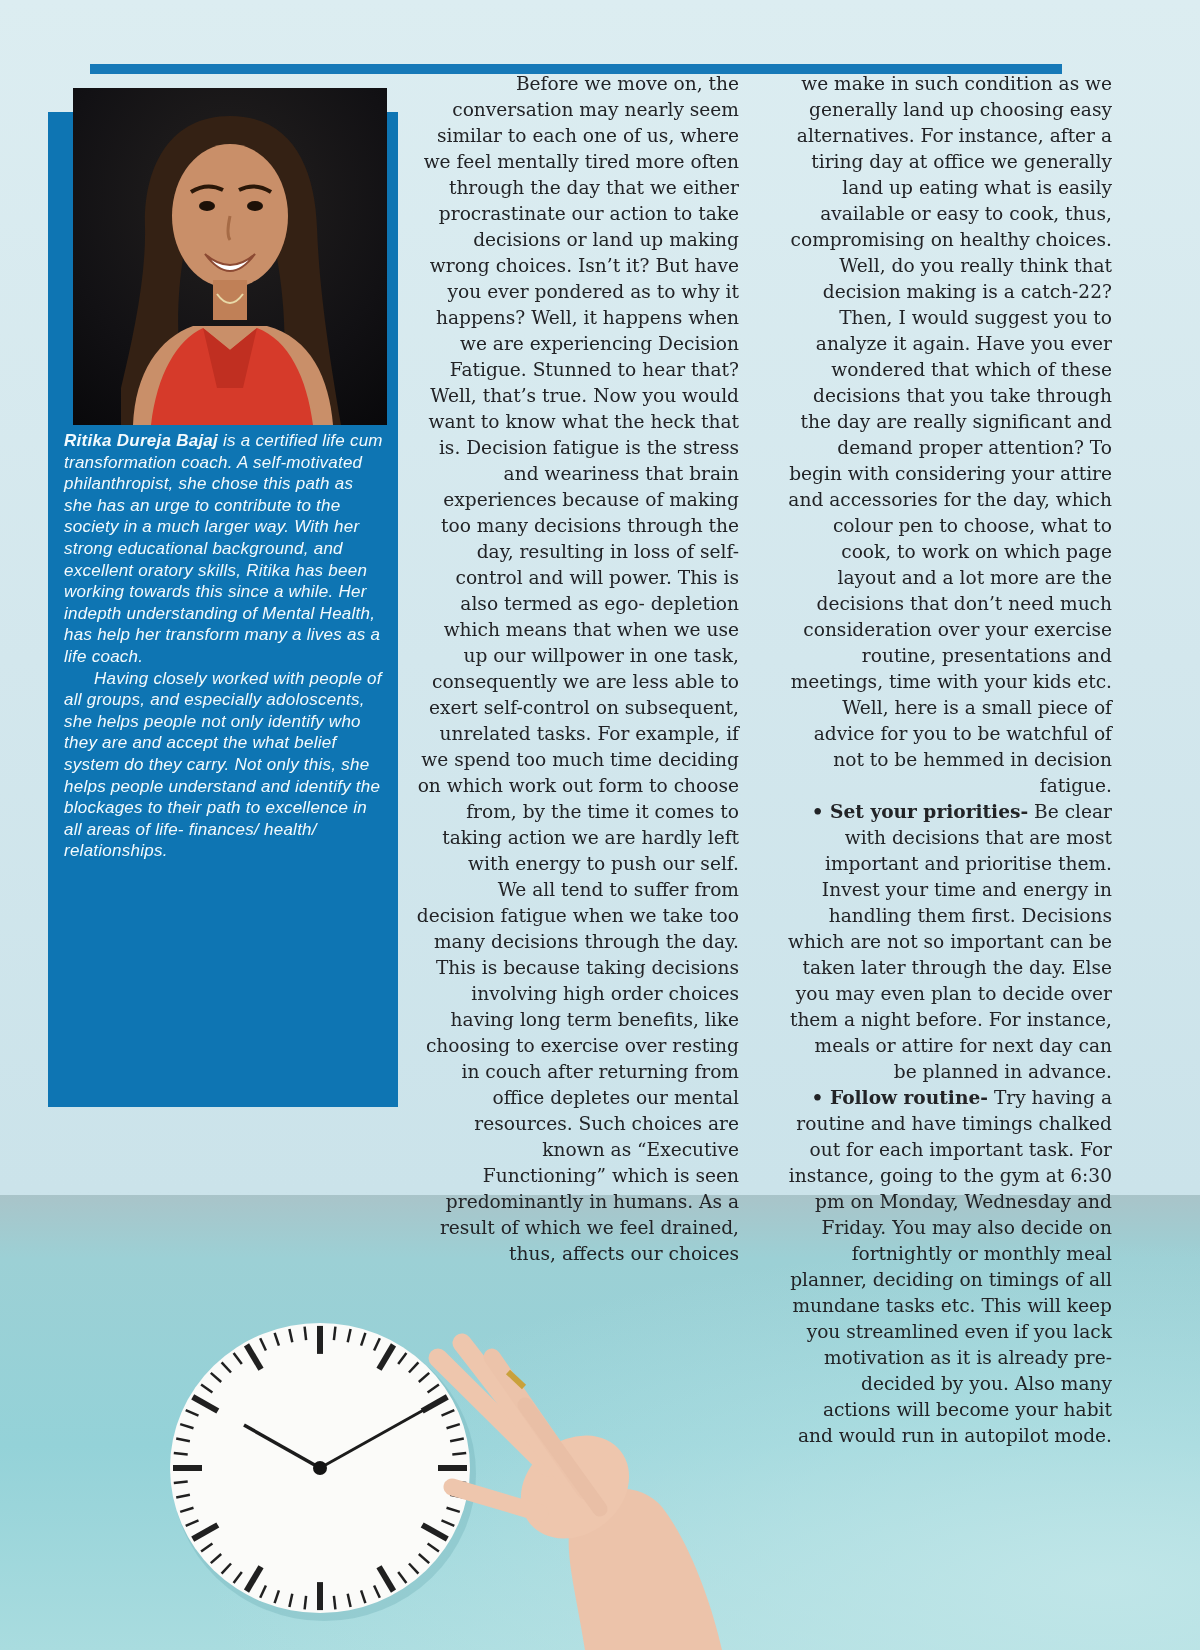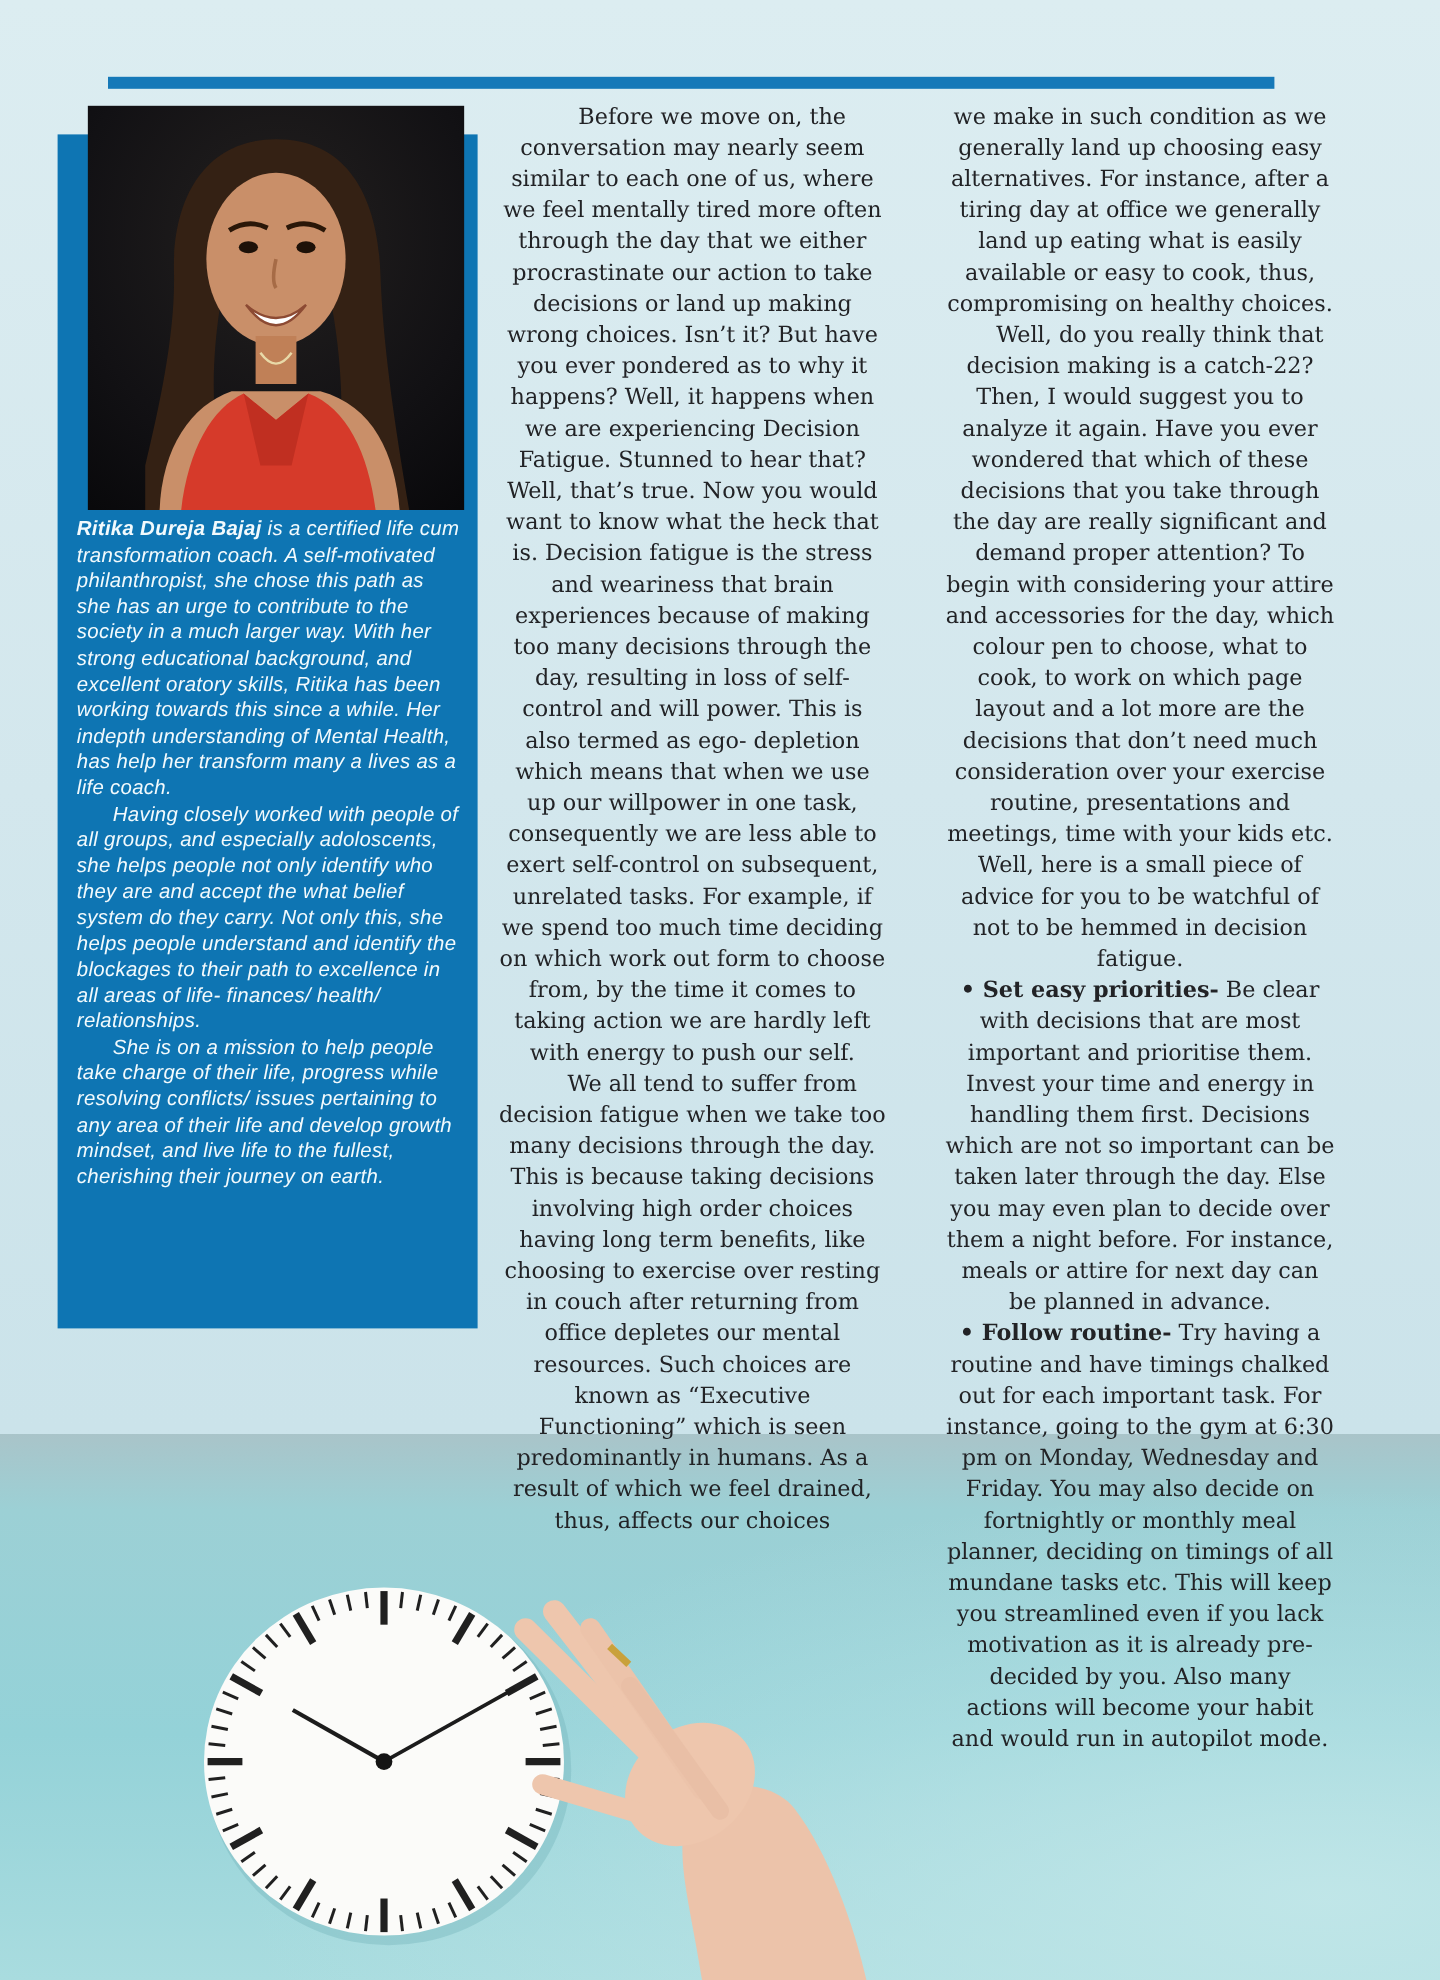--- a/index.html
+++ b/index.html
@@ -30,25 +30,25 @@
   .bio-text{
     position:absolute;left:64px;top:430px;width:320px;
     color:#f2fafd;
     font-size:17px;line-height:21.6px;letter-spacing:.25px;
   }
   .bio-text p{margin:0 0 0 0;font-style:italic;}
   .bio-text p.indent{text-indent:30px;}
   .bio-text b{font-weight:bold;}
   
   .col{
-    position:absolute;top:85px;
+    position:absolute;top:71px;
     color:#222326;
     font-family:"DejaVu Serif","Liberation Serif",serif;
     font-size:18.6px;line-height:26px;
-    text-align:center;
+    text-align:right;
   }
   .col-middle{left:415px;width:324px;}
   .col-right{left:788px;width:324px;}
   .col p{margin:0;}
   .col p.indent{text-indent:33px;}
   .col p b{font-weight:bold;}
 </style>
 </head>
 <body>
 
@@ -194,28 +194,27 @@
       <path d="M78 337 C 84 286 104 252 130 240 L 157 262 L 184 240 C 216 252 234 290 240 337 Z" fill="#d63a2a"></path>
       <path d="M130 240 L 157 262 L 184 240 L 170 300 L 144 300 Z" fill="#c02f21"></path>
 
       <path d="M144 206 Q 157 224 170 206" stroke="#e8d9a8" stroke-width="2" fill="none"></path>
     </svg>
   </div>
 
   <div class="bio-text">
     <p><b>Ritika Dureja Bajaj</b><span> is a certified life cum transformation coach. A self-motivated philanthropist, she chose this path as she has an urge to contribute to the society in a much larger way. With her strong educational background, and excellent oratory skills, Ritika has been working towards this since a while. Her indepth understanding of Mental Health, has help her transform many a lives as a life coach.</span></p>
     <p class="indent">Having closely worked with people of all groups, and especially adoloscents, she helps people not only identify who they are and accept the what belief system do they carry. Not only this, she helps people understand and identify the blockages to their path to excellence in all areas of life- finances/ health/ relationships.</p>
-    <p class="indent">She is on a mission to help people take charge of their life, progress while resolving conflicts/ issues pertaining to any area of their life and develop growth mindset, and live life to the fullest, cherishing their journey on earth.</p>
   </div>
 
   <div class="col col-middle">
     <p class="indent">Before we move on, the conversation may nearly seem similar to each one of us, where we feel mentally tired more often through the day that we either procrastinate our action to take decisions or land up making wrong choices. Isn’t it? But have you ever pondered as to why it happens? Well, it happens when we are experiencing Decision Fatigue. Stunned to hear that? Well, that’s true. Now you would want to know what the heck that is. Decision fatigue is the stress and weariness that brain experiences because of making too many decisions through the day, resulting in loss of self-control and will power. This is also termed as ego- depletion which means that when we use up our willpower in one task, consequently we are less able to exert self-control on subsequent, unrelated tasks. For example, if we spend too much time deciding on which work out form to choose from, by the time it comes to taking action we are hardly left with energy to push our self.</p>
     <p class="indent">We all tend to suffer from decision fatigue when we take too many decisions through the day. This is because taking decisions involving high order choices having long term benefits, like choosing to exercise over resting in couch after returning from office depletes our mental resources. Such choices are known as “Executive Functioning” which is seen predominantly in humans. As a result of which we feel drained, thus, affects our choices</p>
   </div>
 
   <div class="col col-right">
     <p>we make in such condition as we generally land up choosing easy alternatives. For instance, after a tiring day at office we generally land up eating what is easily available or easy to cook, thus, compromising on healthy choices.</p>
     <p class="indent">Well, do you really think that decision making is a catch-22? Then, I would suggest you to analyze it again. Have you ever wondered that which of these decisions that you take through the day are really significant and demand proper attention? To begin with considering your attire and accessories for the day, which colour pen to choose, what to cook, to work on which page layout and a lot more are the decisions that don’t need much consideration over your exercise routine, presentations and meetings, time with your kids etc. Well, here is a small piece of advice for you to be watchful of not to be hemmed in decision fatigue.</p>
-    <p><b>• Set easy priorities-</b><span> Be clear with decisions that are most important and prioritise them. Invest your time and energy in handling them first. Decisions which are not so important can be taken later through the day. Else you may even plan to decide over them a night before. For instance, meals or attire for next day can be planned in advance.</span></p>
+    <p><b>• Set your priorities-</b><span> Be clear with decisions that are most important and prioritise them. Invest your time and energy in handling them first. Decisions which are not so important can be taken later through the day. Else you may even plan to decide over them a night before. For instance, meals or attire for next day can be planned in advance.</span></p>
     <p><b>• Follow routine-</b><span> Try having a routine and have timings chalked out for each important task. For instance, going to the gym at 6:30 pm on Monday, Wednesday and Friday. You may also decide on fortnightly or monthly meal planner, deciding on timings of all mundane tasks etc. This will keep you streamlined even if you lack motivation as it is already pre-decided by you. Also many actions will become your habit and would run in autopilot mode.</span></p>
   </div>
 
 </div>
 
 </body></html>

